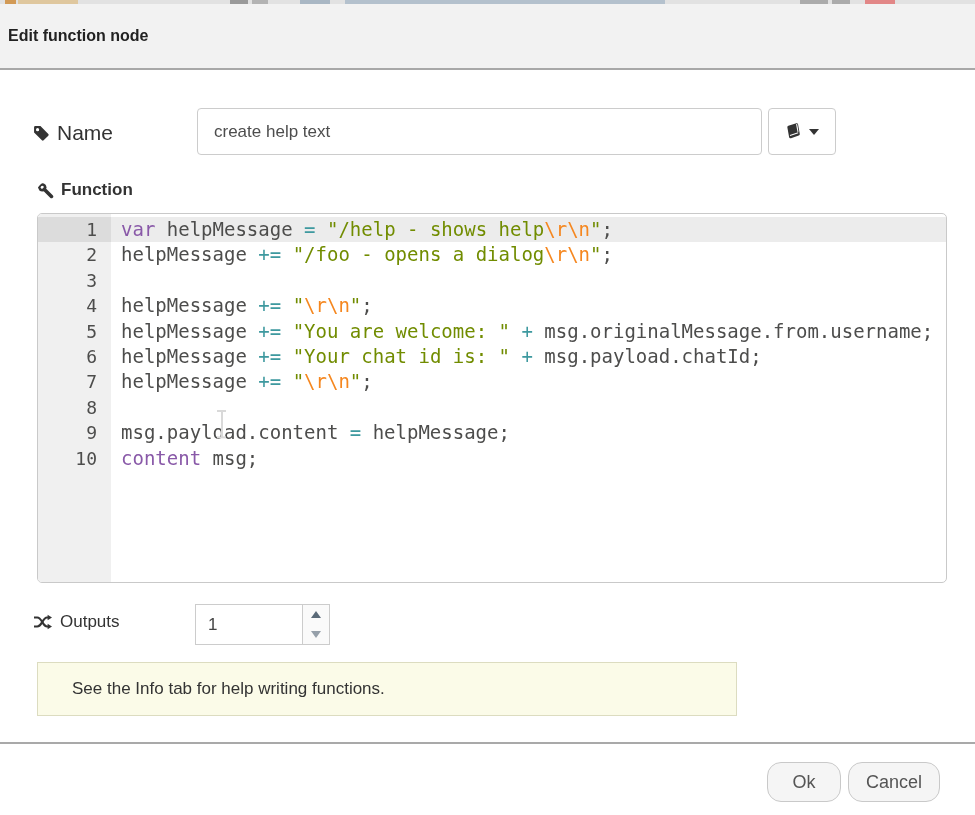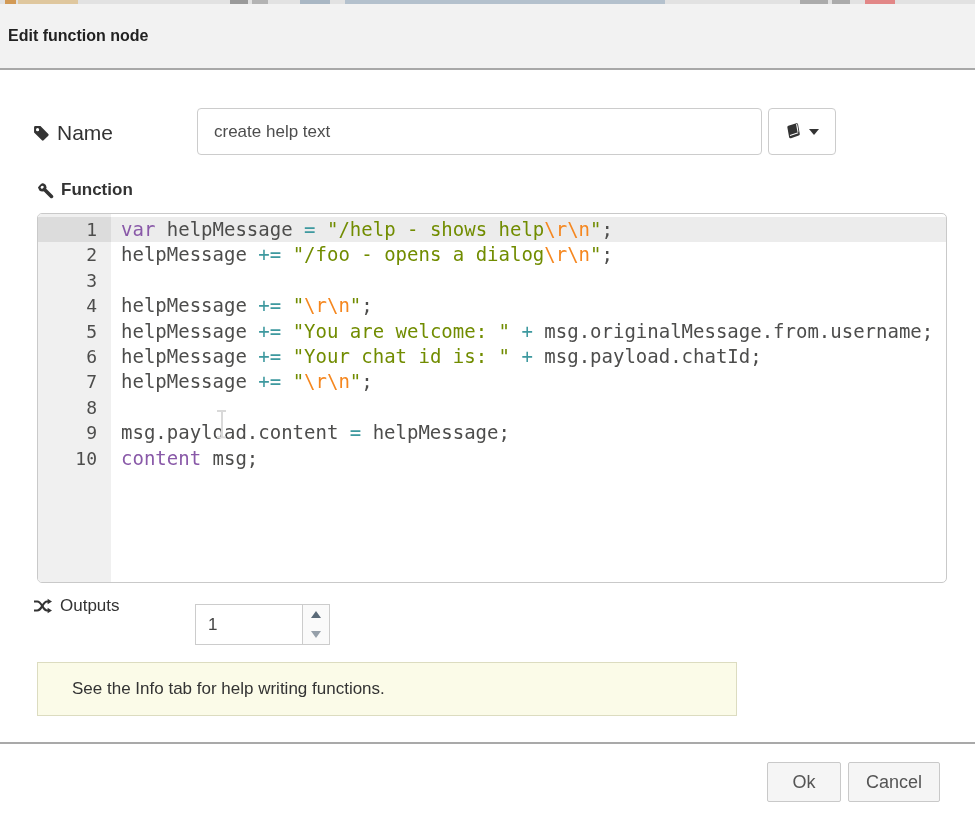--- a/index.html
+++ b/index.html
@@ -40,32 +40,32 @@
   .code-line.active { background:#ececec; margin-left:-10px; padding-left:10px; }
   .tk-k { color:var(--keyword,#8959a8); }
   .tk-o { color:var(--operator,#3e999f); }
   .tk-s { color:var(--string,#718c00); }
   .tk-e { color:var(--escape,#f5871f); }
   .tk-p { color:var(--code-text,#4d4d4c); }
   .ibeam { position:absolute; left:178px; top:196px; width:11px; height:28px; pointer-events:none; }
   .ibeam::before { content:""; position:absolute; left:5px; top:0; width:1.6px; height:28px; background:#d9d9d9; }
   .ibeam::after { content:""; position:absolute; left:1px; width:9px; top:0; height:1.6px; background:#d9d9d9; box-shadow:0 26.4px 0 #d9d9d9; }
 
-  .outputs-label-group { position:absolute; left:33px; top:596px; display:flex; align-items:center; gap:8px; color:#333; font-size:17px; }
+  .outputs-label-group { position:absolute; left:33px; top:612px; display:flex; align-items:center; gap:8px; color:#333; font-size:17px; }
   .spinner { position:absolute; left:195px; top:604px; width:135px; height:41px; border:1px solid #ccc; background:#fff; display:flex; }
   .outputs-input { flex:1; width:100px; border:none; outline:none; padding:0 0 0 12px; font-size:17px; color:#444; font-family:"Liberation Sans",sans-serif; }
   .spin-btns { width:27px; border-left:1px solid #ccc; display:flex; flex-direction:column; }
   .spin-up,.spin-down { flex:1; display:flex; align-items:center; justify-content:center; cursor:pointer; background:#fafafa; }
   .tri-up { width:0; height:0; border-left:5px solid transparent; border-right:5px solid transparent; border-bottom:7px solid #5b6a78; }
   .tri-down { width:0; height:0; border-left:5px solid transparent; border-right:5px solid transparent; border-top:7px solid #96a0aa; }
 
   .info-box { position:absolute; left:37px; top:662px; width:700px; height:54px; background:var(--info-bg,#fbfbe8); border:1px solid #dcdcc0; display:flex; align-items:center; padding-left:34px; font-size:17px; color:#333; }
 
   .footer-line { position:absolute; left:0; top:742px; width:975px; height:2px; background:#a9a9a9; }
-  .btn { position:absolute; top:762px; height:40px; background:#f5f5f5; border:1px solid #c9c9c9; border-radius:2px; color:#555; font-size:18px; font-family:"Liberation Sans",sans-serif; cursor:pointer; }
+  .btn { position:absolute; top:762px; height:40px; background:#f5f5f5; border:1px solid #c9c9c9; border-radius:14px; color:#555; font-size:18px; font-family:"Liberation Sans",sans-serif; cursor:pointer; }
   .btn.ok { left:767px; width:74px; }
   .btn.cancel { left:848px; width:92px; }
 </style>
 </head>
 <body>
 
 <div class="stage">
 
   <div class="bg-strip">
     <span class="seg s1"></span>

